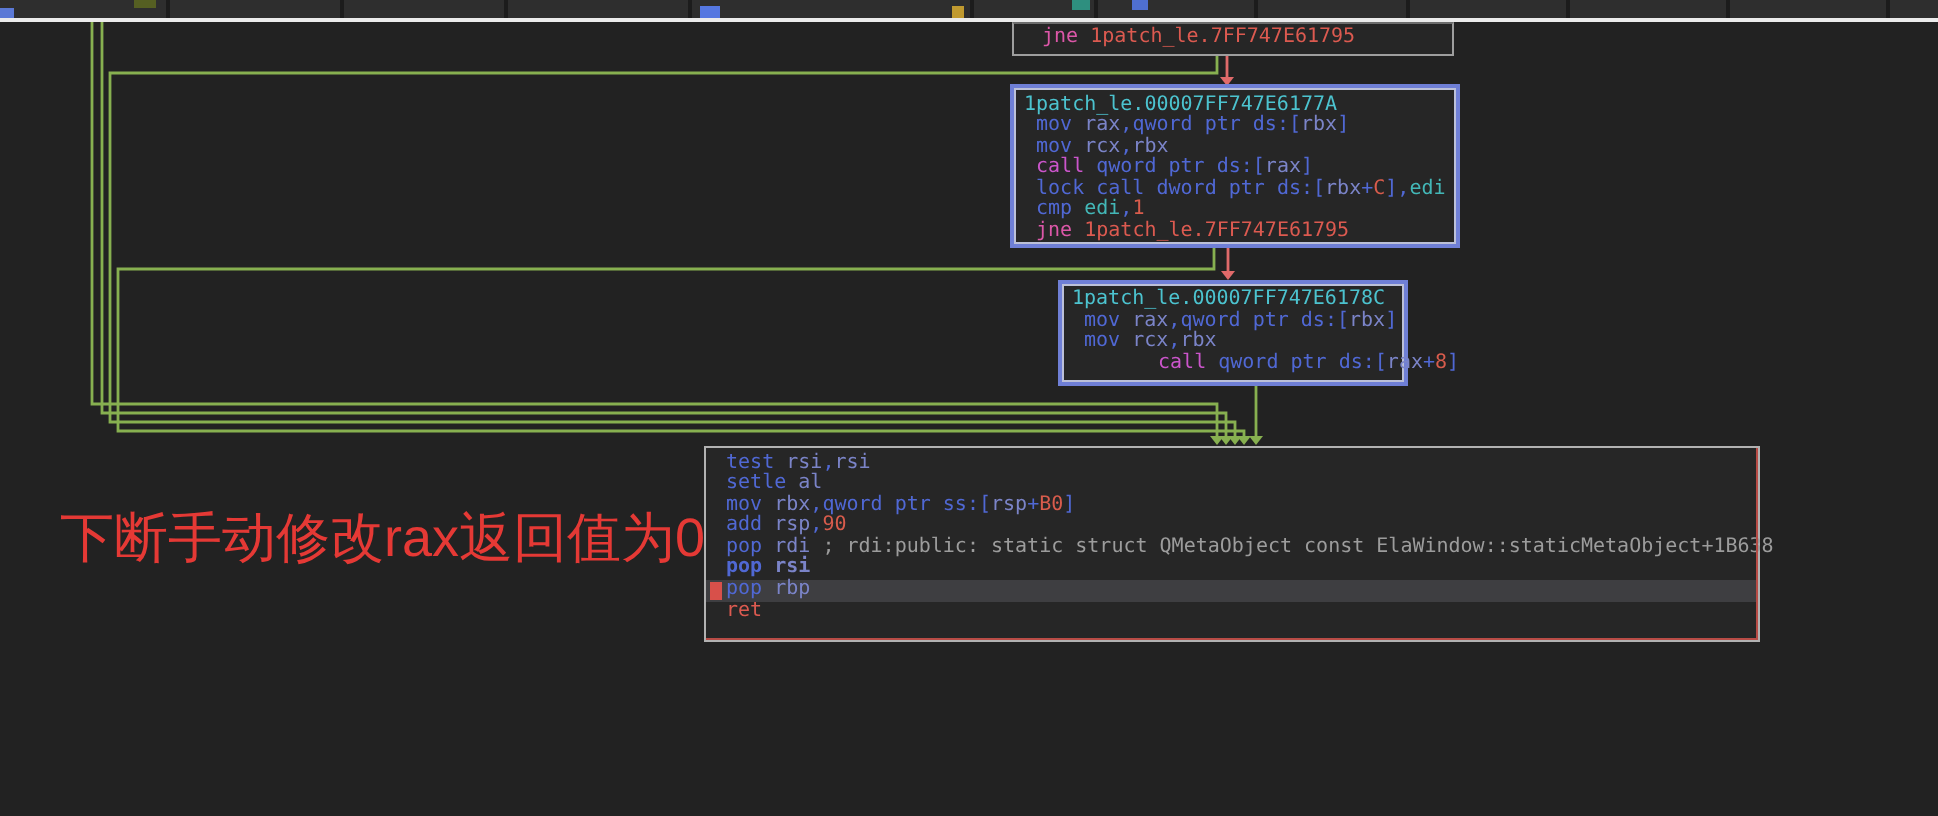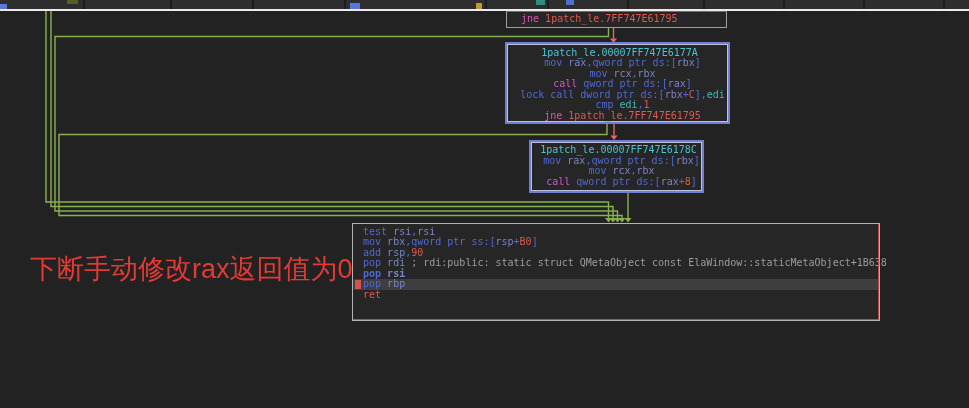--- a/index.html
+++ b/index.html
@@ -12,21 +12,21 @@
   html,body{width:969px;height:408px;overflow:hidden;}
   body{background:var(--bg);position:relative;font-family:"DejaVu Sans Mono",monospace;}
   .canvas{position:absolute;inset:0;width:969px;height:408px;}
   #edges{position:absolute;left:0;top:0;width:969px;height:408px;z-index:1;pointer-events:none;}
   #topstrip{position:absolute;left:0;top:0;width:969px;height:9px;background:var(--stripbg);z-index:3;}
   .strip-sep{position:absolute;top:0;width:2px;height:9px;background:var(--stripsep);}
   .icon-sliver{position:absolute;}
   #whiteline{position:absolute;left:0;top:9px;width:969px;height:2px;background:var(--whiteline);z-index:3;}
   .block{position:absolute;background:var(--blockbg);z-index:2;padding-top:2.5px;overflow:visible;}
   .block.plain{border:1px solid var(--plainborder);border-top-color:#6d6d6d;}
-  .block.selected{border:1px solid var(--selinner);box-shadow:0 0 0 2px var(--selborder);text-align:center;}
+  .block.selected{border:1px solid var(--selinner);box-shadow:0 0 0 2px var(--selborder);}
   .block.terminal{border:1px solid var(--termborder);}
   .accent-right{position:absolute;top:0;bottom:0;right:0px;width:1.5px;background:var(--termaccent);z-index:6;}
   .accent-bottom{position:absolute;left:0;right:0;bottom:0px;height:1.5px;background:var(--termaccent);z-index:6;}
   .asm-line{position:relative;white-space:pre;font:10px/10.6px "DejaVu Sans Mono",monospace;}
   .asm-line.hl{background:var(--hl);}
   .bp{position:absolute;left:1.5px;top:1px;width:6px;height:8.5px;background:var(--bp);display:inline-block;}
   .annotation{position:absolute;left:30px;top:252px;z-index:4;
     font:27px/34px "Liberation Sans","DejaVu Sans",sans-serif;}
 </style>
 <style>.tk-lbl{color:#4cc3cf}.tk-lbl2{color:#8f9be2}.tk-mn{color:#5068d4}.tk-reg{color:#7b84c8}.tk-regt{color:#43b7b7}.tk-num{color:#d85c4c}.tk-call{color:#cb55cb}.tk-jcc{color:#dc57a8}.tk-addr{color:#dc5a50}.tk-ret{color:#dc5a50}.tk-cmt{color:#9c9c9c}</style></head>
@@ -79,24 +79,25 @@
         <div class="asm-line" style="padding-left: 4px;"><span class="tk-mn"> mov </span><span class="tk-reg">rcx</span><span class="tk-mn">,</span><span class="tk-reg">rbx</span></div>
         <div class="asm-line" style="padding-left: 4px;"><span class="tk-call"> call </span><span class="tk-mn">qword ptr ds:[</span><span class="tk-reg">rax</span><span class="tk-mn">]</span></div>
         <div class="asm-line" style="padding-left: 4px;"><span class="tk-mn"> lock call </span><span class="tk-mn">dword ptr ds:[</span><span class="tk-reg">rbx</span><span class="tk-mn">+</span><span class="tk-num">C</span><span class="tk-mn">],</span><span class="tk-regt">edi</span></div>
         <div class="asm-line" style="padding-left: 4px;"><span class="tk-mn"> cmp </span><span class="tk-regt">edi</span><span class="tk-mn">,</span><span class="tk-num">1</span></div>
         <div class="asm-line" style="padding-left: 4px;"><span class="tk-jcc"> jne </span><span class="tk-addr">1patch_le.7FF747E61795</span></div>
       </div>
       <div class="block selected" style="left: 531px; top: 141.5px; width: 171px; height: 49px;">
         <div class="asm-line" style="padding-left: 4px;"><span class="tk-lbl">1patch_le.00007FF747E6178C</span></div>
         <div class="asm-line" style="padding-left: 4px;"><span class="tk-mn"> mov </span><span class="tk-reg">rax</span><span class="tk-mn">,</span><span class="tk-mn">qword ptr ds:[</span><span class="tk-reg">rbx</span><span class="tk-mn">]</span></div>
         <div class="asm-line" style="padding-left: 4px;"><span class="tk-mn"> mov </span><span class="tk-reg">rcx</span><span class="tk-mn">,</span><span class="tk-reg">rbx</span></div>
-        <div class="asm-line" style="padding-left: 4px;"><span class="tk-call"> call </span><span class="tk-mn">qword ptr ds:[</span><span class="tk-reg">rax</span><span class="tk-mn">+</span><span class="tk-num">8</span><span class="tk-mn">]</span></div>
+        <div class="asm-line" style="padding-left: 4px; margin-left: 37px;"><span class="tk-call"> call </span><span class="tk-mn">qword ptr ds:[</span><span class="tk-reg">rax</span><span class="tk-mn">+</span><span class="tk-num">8</span><span class="tk-mn">]</span></div>
       </div>
       <div class="block terminal" style="left: 352px; top: 223px; width: 528px; height: 98px;">
         <div class="asm-line" style="padding-left: 4px;"><span class="tk-mn"> test </span><span class="tk-reg">rsi</span><span class="tk-mn">,</span><span class="tk-reg">rsi</span></div>
+        <div class="asm-line" style="padding-left: 4px;"><span class="tk-mn"> setle </span><span class="tk-reg">al</span></div>
         <div class="asm-line" style="padding-left: 4px;"><span class="tk-mn"> mov </span><span class="tk-reg">rbx</span><span class="tk-mn">,</span><span class="tk-mn">qword ptr ss:[</span><span class="tk-reg">rsp</span><span class="tk-mn">+</span><span class="tk-num">B0</span><span class="tk-mn">]</span></div>
         <div class="asm-line" style="padding-left: 4px;"><span class="tk-mn"> add </span><span class="tk-reg">rsp</span><span class="tk-mn">,</span><span class="tk-num">90</span></div>
         <div class="asm-line" style="padding-left: 4px;"><span class="tk-mn"> pop </span><span class="tk-reg">rdi</span><span class="tk-mn"> </span><span class="tk-cmt">; rdi:public: static struct QMetaObject const ElaWindow::staticMetaObject+1B638</span></div>
         <div class="asm-line" style="padding-left: 4px; font-weight: bold;"><span class="tk-mn"> pop </span><span class="tk-reg">rsi</span></div>
         <div class="asm-line hl" style="padding-left: 4px;"><span class="bp"></span><span class="tk-mn"> pop </span><span class="tk-reg">rbp</span></div>
         <div class="asm-line" style="padding-left: 4px;"><span class="tk-ret"> ret </span></div>
         <div class="accent-right"></div>
         <div class="accent-bottom"></div>
       </div>
     </div>

